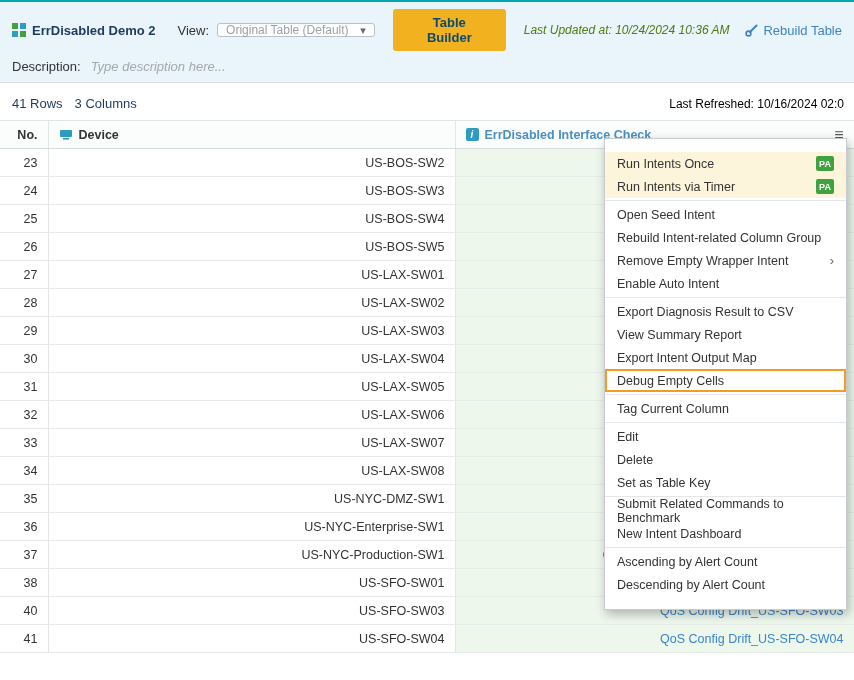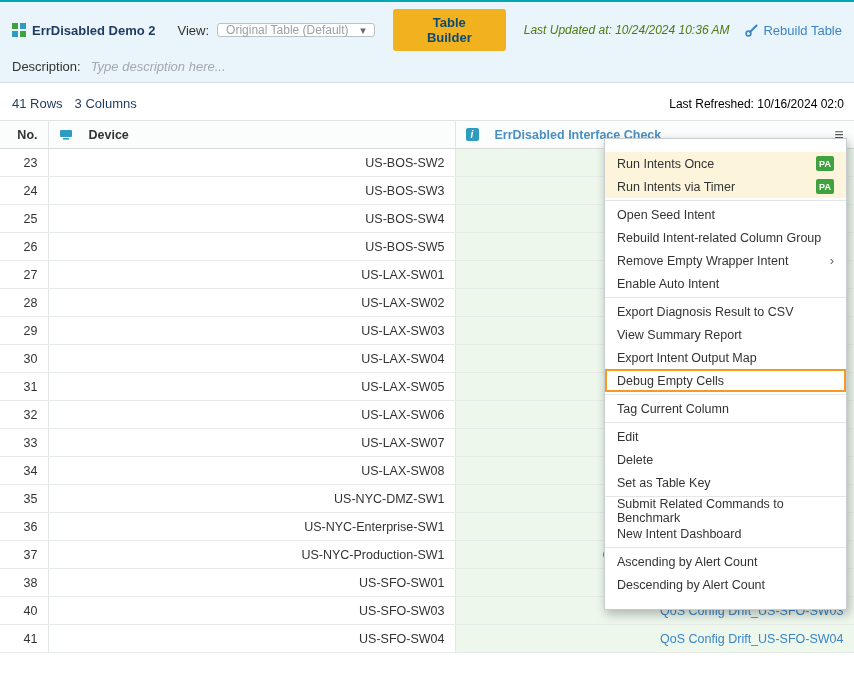--- a/index.html
+++ b/index.html
@@ -47,21 +47,21 @@
   .grid { width:854px; border-collapse:collapse; table-layout:fixed; }
   .grid th, .grid td {
     border-right:1px solid #e2e6e4; border-bottom:1px solid #e7ebe8;
     height:28px; padding:0 10px; font-size:12.5px; text-align:right;
     overflow:hidden; white-space:nowrap; text-overflow:clip;
   }
   .grid thead th { background:#fbfcfc; border-top:1px solid #dfe3e1; border-bottom:1px solid #d7dbd9; font-weight:bold; color:#333; }
   .col-no { width:48px; }
   .col-device { width:407px; }
   .col-check { width:399px; }
-  .hdr-flex { display:flex; align-items:center; gap:16px; }
+  .hdr-flex { display:flex; align-items:center; gap:6px; }
   .hdr-check-title { color:#4a90c2; font-weight:bold; }
   .hdr-spacer { flex:1; }
   .burger { font-size:16px; color:#555; cursor:pointer; line-height:1; }
   td.cell-check { background:#edf7ec; }
   .intent-link { color:#3d85c6; cursor:pointer; }
   td.cell-no, td.cell-device { background:#fff; color:#333; }
   
   .icon { display:inline-block; line-height:0; }
   .info-badge {
     display:inline-flex; align-items:center; justify-content:center;

